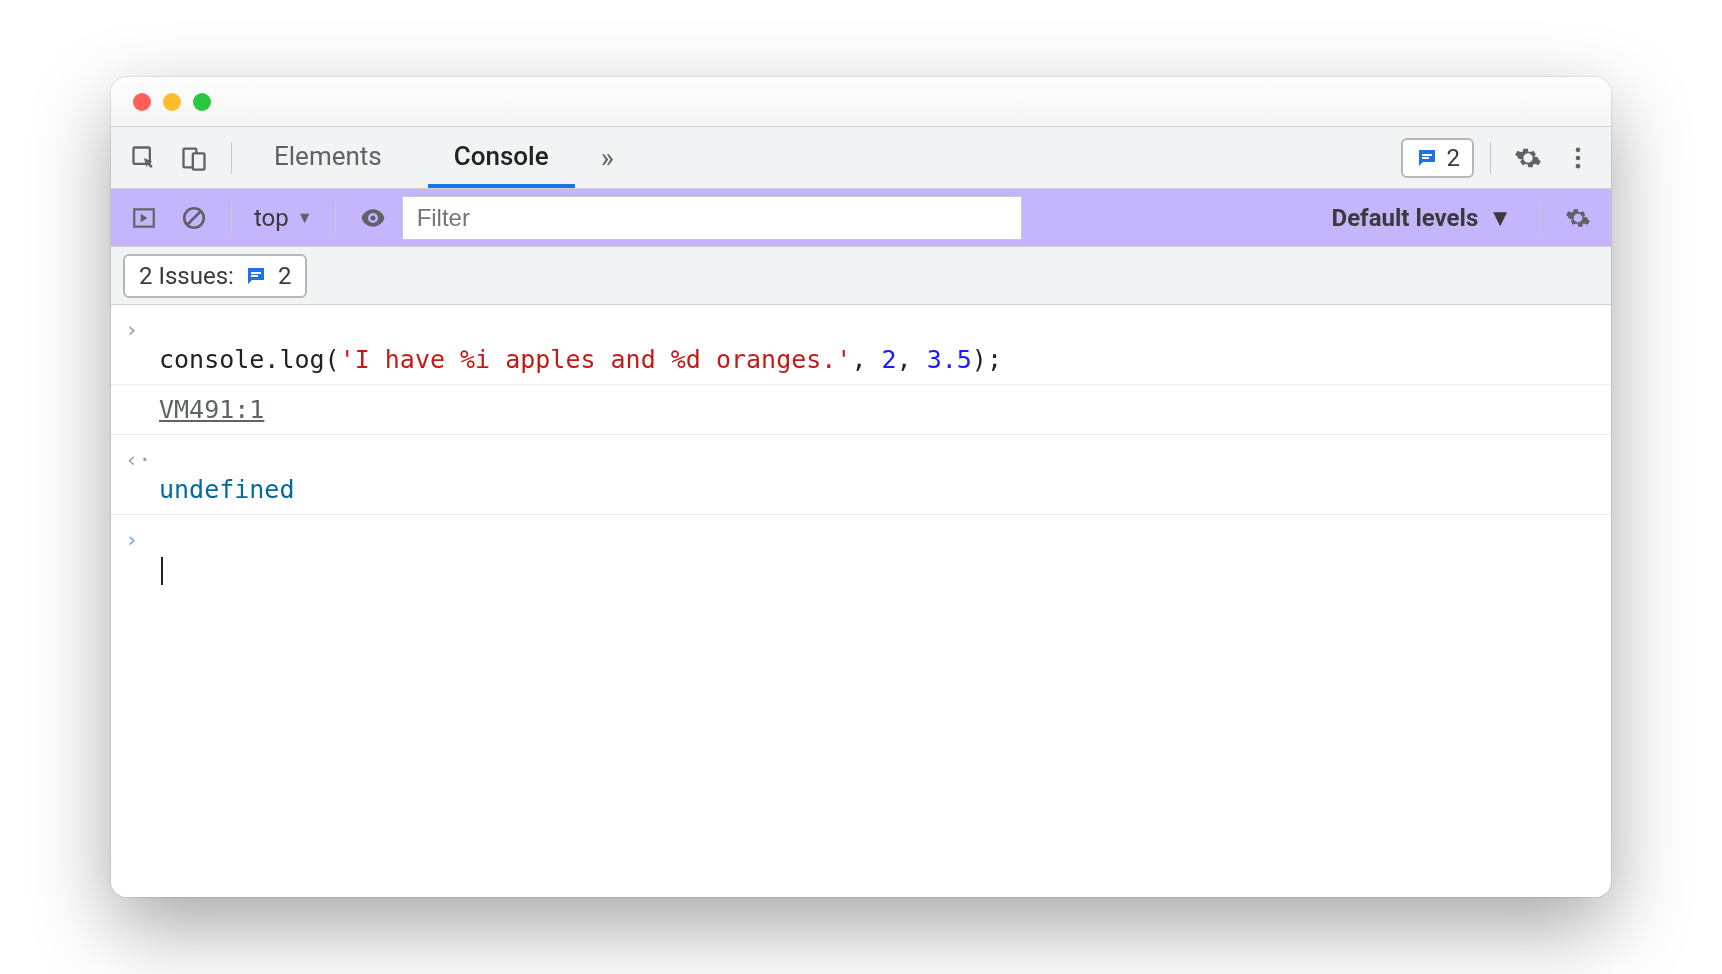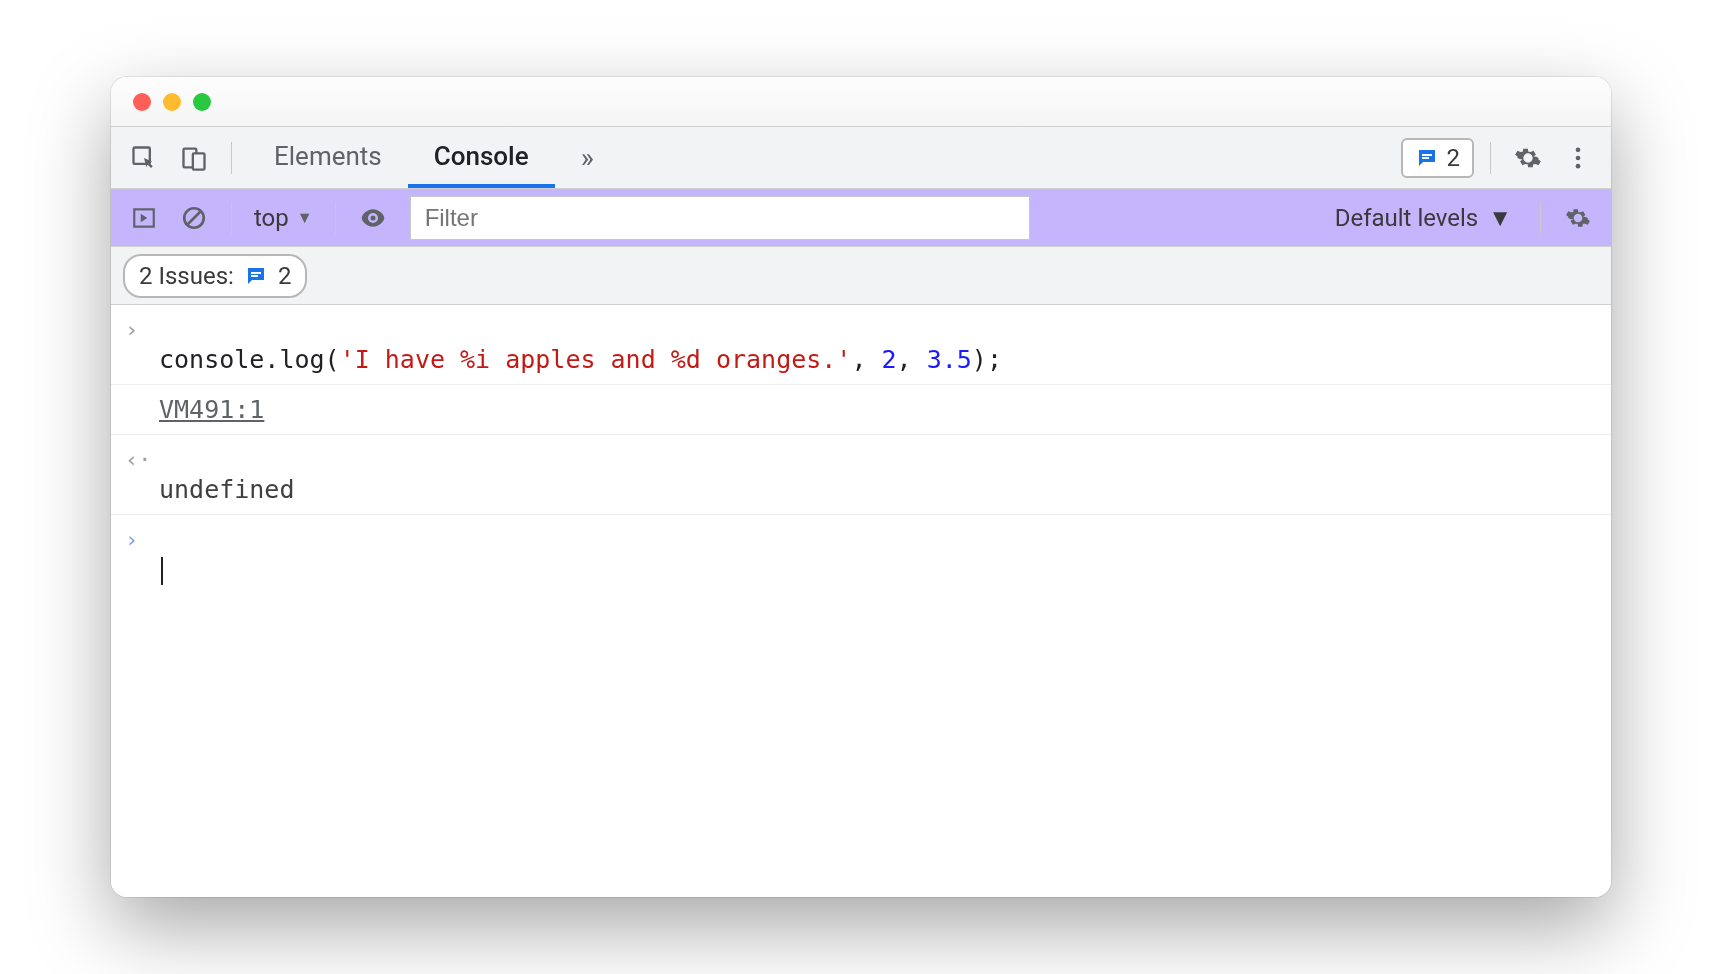--- a/index.html
+++ b/index.html
@@ -64,21 +64,21 @@
 .tool-icon {
   width: 42px; height: 42px;
   display: flex; align-items: center; justify-content: center;
   color: #5f6368;
   cursor: pointer;
 }
 .divider {
   width: 1px; height: 32px; background: #c8c8c8;
   margin: 0 8px;
 }
-.tabs { display: flex; align-items: stretch; height: 100%; }
+.tabs { display: flex; align-items: stretch; height: 100%; gap: 20px; }
 .tab {
   padding: 0 26px;
   display: flex; align-items: center;
   font-size: 26px;
   color: #5f6368;
   cursor: pointer;
   border-bottom: 4px solid transparent;
 }
 .tab.active {
   color: #202124;
@@ -127,40 +127,40 @@
 .ctx-select .tri { font-size: 16px; color: #5f6368; }
 .filter-input {
   flex: 0 0 620px;
   height: 44px;
   border: 1px solid #c8c8c8;
   background: #fff;
   padding: 0 14px;
   font-size: 24px;
   color: #5f6368;
   outline: none;
-  margin-left: 8px;
 }
 .levels-select {
   display: flex; align-items: center; gap: 10px;
   font-size: 24px; color: #3a3a3a;
   cursor: pointer;
   padding: 0 12px;
+  font-weight: bold;
 }
 .toolbar3 {
   height: 58px;
   background: #f1f3f4;
   border-bottom: 1px solid #d0d0d0;
   display: flex; align-items: center;
   padding: 0 12px;
   flex-shrink: 0;
 }
 .issues-chip {
   display: flex; align-items: center; gap: 10px;
   border: 2px solid #b7b7b7;
-  border-radius: 18px;
+  border-radius: 6px;
   padding: 6px 14px;
   background: #fff;
   cursor: pointer;
   justify-content: space-between;
 }
 .issues-chip .label { font-size: 24px; color: #3a3a3a; }
 .issues-chip .chat-icon { color: #1a73e8; }
 .issues-chip .count { font-size: 24px; color: #3a3a3a; }
 .console-body {
   flex: 1;
@@ -190,21 +190,21 @@
   text-decoration: underline;
   cursor: pointer;
   padding-right: 12px;
   text-align: center;
 }
 .tok-ident { color: #202124; }
 .tok-str { color: #c41a16; }
 .tok-num { color: #1a1aff; }
 .tok-punc { color: #202124; }
 .output-text { color: #202124; }
-.undef { color: #404040; }
+.undef { color: #0369a1; }
 .cursor-line {
   display: inline-block;
   width: 2px; height: 28px;
   background: #202124;
   vertical-align: middle;
   margin-left: 2px;
 }
 svg { display: block; }
 </style>
 </head>

